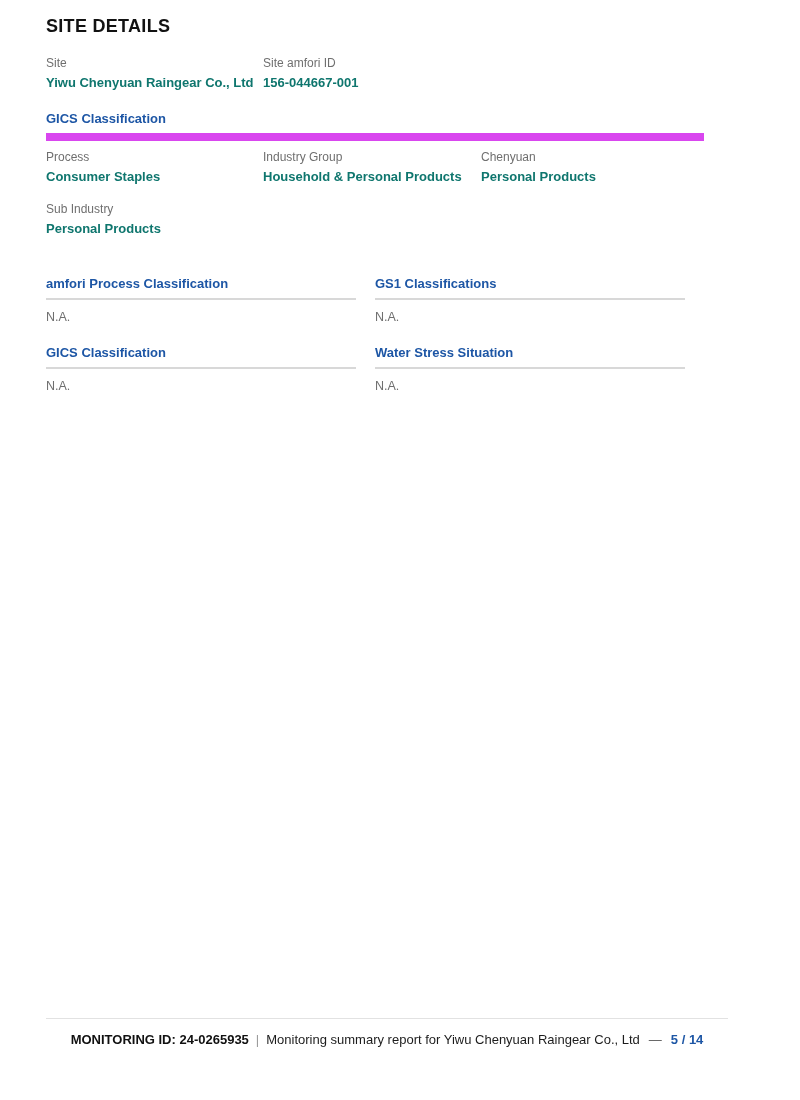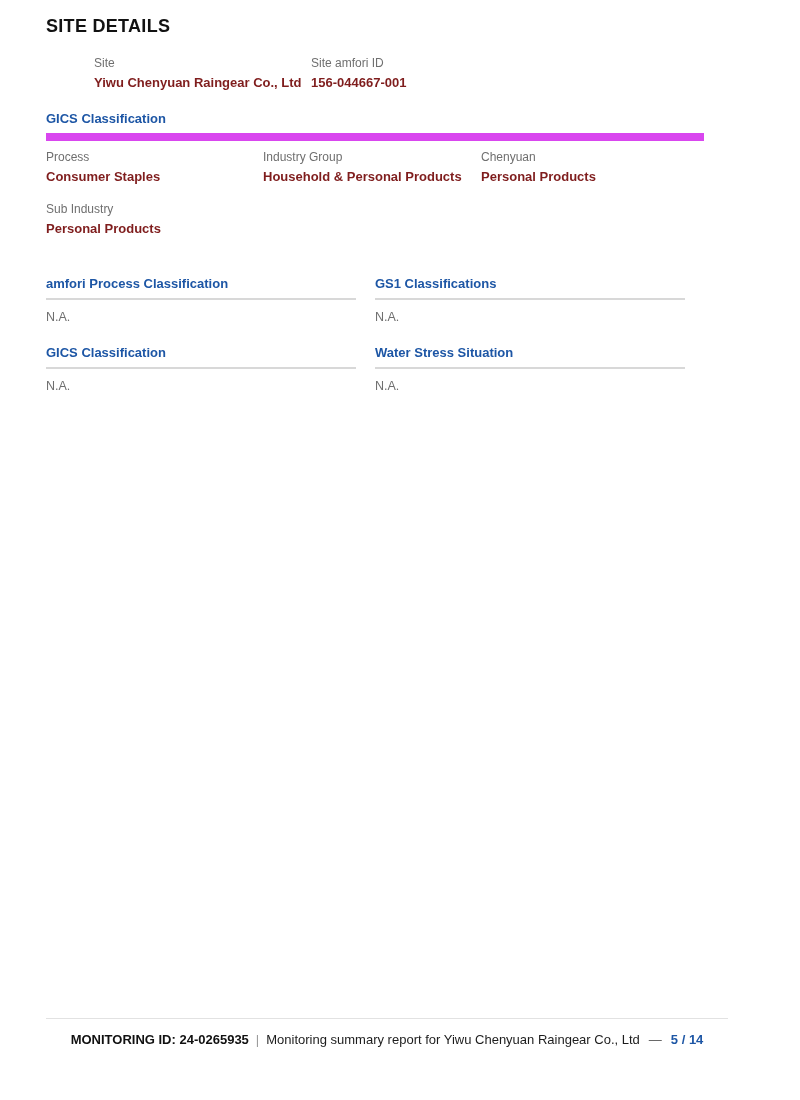--- a/index.html
+++ b/index.html
@@ -23,25 +23,25 @@
 
   .field .label {
     font-size: 12px;
     color: #6f6f6f;
     line-height: 14px;
   }
   .field .value {
     margin-top: 5px;
     font-size: 13px;
     font-weight: bold;
-    color: #7f1d1d;
+    color: #0f766e;
     line-height: 15px;
   }
 
-  .site-row { display: flex; margin-top: 19px; margin-left: 48px; }
+  .site-row { display: flex; margin-top: 19px; }
   .site-row .field:first-child { width: 217px; }
 
   .blue-heading {
     color: #1d56a5;
     font-size: 13px;
     font-weight: bold;
     line-height: 15px;
   }
 
   .gics-section { margin-top: 21px; }

